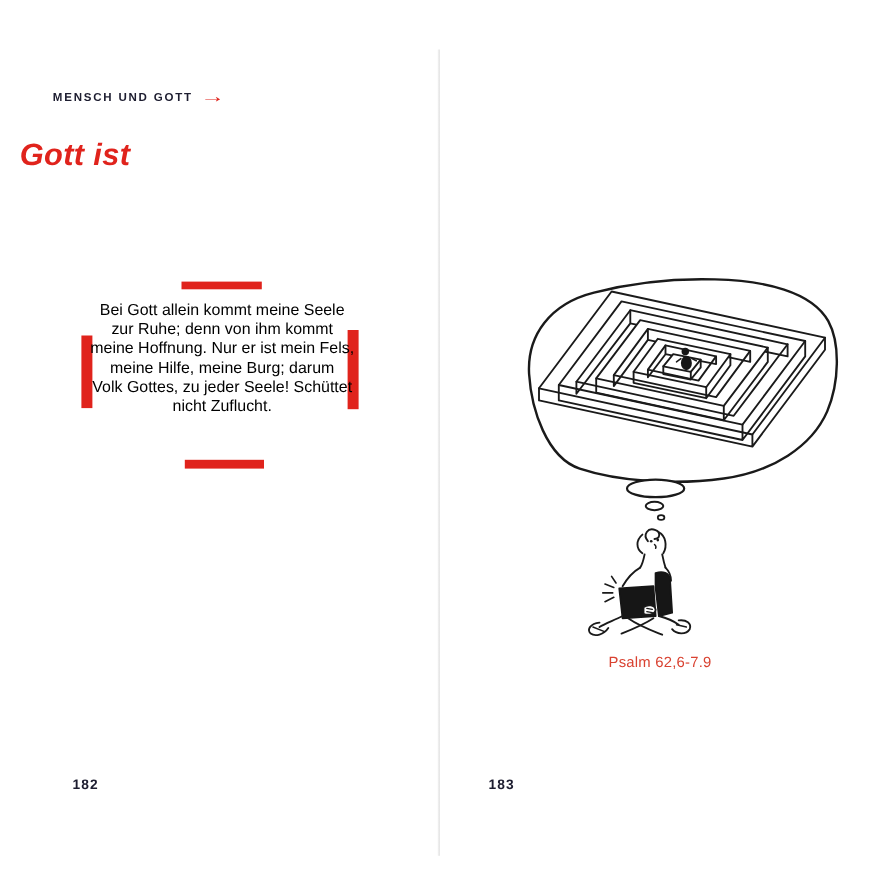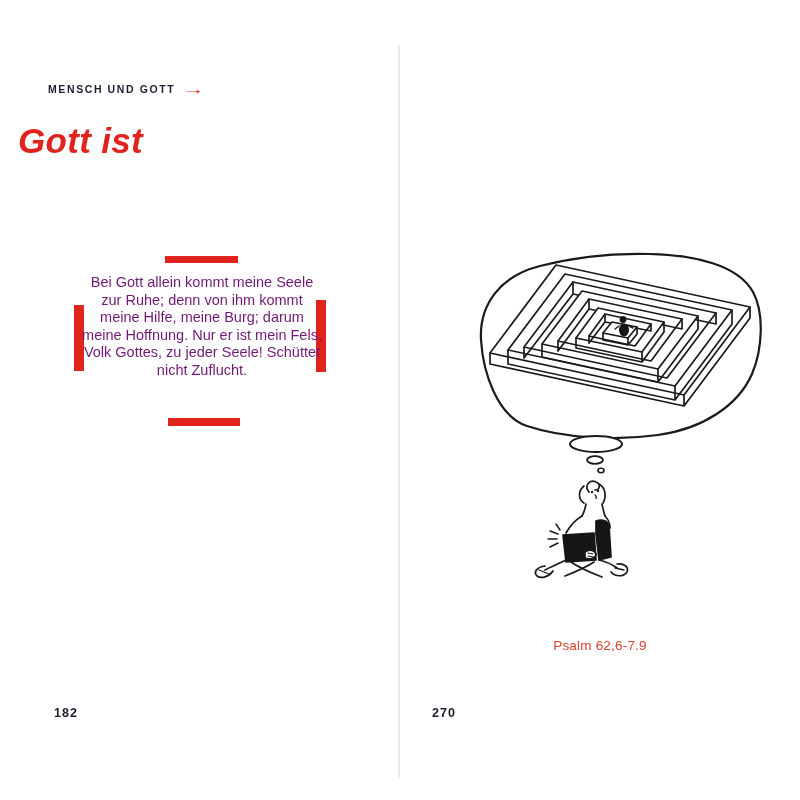--- a/index.html
+++ b/index.html
@@ -18,45 +18,45 @@
     position:absolute;left:48px;top:66px;
     font-size:10.5px;font-weight:bold;letter-spacing:1.6px;color:#1d1d30;
     display:flex;align-items:center;gap:7px;margin-top:17px;
   }
   .running-header .arrow{
     color:#e0231c;font-size:15px;font-weight:bold;line-height:10px;
     display:inline-block;transform:scaleX(1.5);transform-origin:left center;
   }
   .chapter-title{
     position:absolute;left:18px;top:124px;
-    font-size:35px;line-height:34px;font-weight:bold;font-style:italic;
+    font-size:28px;line-height:34px;font-weight:bold;font-style:italic;
     color:#e0231c;letter-spacing:0.3px;
   }
   .quote{
     position:absolute;left:82px;top:274px;width:240px;
     font-size:14.5px;line-height:17.6px;text-align:center;
-    color:#701a75;font-weight:500;
+    color:#000000;font-weight:500;
   }
   .quote span{display:block;}
   .bar{position:absolute;background:#e0231c;}
   .bar-top{left:165px;top:256px;width:73px;height:7px;}
   .bar-left{left:74px;top:305px;width:10px;height:66px;}
   .bar-right{left:316px;top:300px;width:10px;height:72px;}
   .bar-bottom{left:168px;top:418px;width:72px;height:8px;}
   .folio{
     position:absolute;top:706px;font-size:12.5px;font-weight:bold;
-    letter-spacing:1px;color:#1d1d30;
+    letter-spacing:1px;color:#1d1d30;margin-left:12px;
   }
   .folio-left{left:54px;}
   .folio-right{left:432px;}
   
   .illustration{position:absolute;left:460px;top:240px;}
   .caption{
     position:absolute;left:460px;top:594px;width:280px;text-align:center;
-    font-size:13.5px;color:#d94231;letter-spacing:0.2px;margin-top:44px;
+    font-size:13.5px;color:#d94231;letter-spacing:0.2px;
   }
 </style>
 </head>
 <body>
 
 <div class="spread">
 
   <div class="gutter"></div>
 
   <div class="running-header">
@@ -69,22 +69,22 @@
   </div>
 
   <div class="bar bar-top"></div>
   <div class="bar bar-left"></div>
   <div class="bar bar-right"></div>
   <div class="bar bar-bottom"></div>
 
   <div class="quote">
     <span>Bei Gott allein kommt meine Seele</span>
     <span>zur Ruhe; denn von ihm kommt</span>
+    <span>meine Hoffnung. Nur er ist mein Fels,</span>
     <span>meine Hilfe, meine Burg; darum</span>
-    <span>meine Hoffnung. Nur er ist mein Fels,</span>
     <span>Volk Gottes, zu jeder Seele! Schüttet</span>
     <span>nicht Zuflucht.</span>
   </div>
 
   <div class="folio folio-left">182</div>
 
   <svg class="illustration" width="310" height="360" viewBox="460 240 310 360" fill="none" stroke="#1a1a1a" stroke-width="1.7" stroke-linecap="round" stroke-linejoin="round">
 
     <path fill="#ffffff" stroke-width="2.2" d="M 481,340 C 479,305 500,276 540,266 C 575,257 615,253 650,254
          C 695,255 738,265 753,292 C 764,312 763,348 752,374
@@ -158,15 +158,15 @@
       <path d="M 545,566 C 537,567 533,572 537,576 C 541,579 549,577 553,571"></path>
       <path stroke-width="1.3" d="M 539,570 l 10,4"></path>
 
       <path d="M 617,564 C 624,563 629,567 627,572 C 624,577 615,577 611,572"></path>
       <path stroke-width="1.3" d="M 615,568 l 9,2"></path>
     </g>
   </svg>
 
   <div class="caption">Psalm 62,6-7.9</div>
 
-  <div class="folio folio-right">270</div>
+  <div class="folio folio-right">183</div>
 
 </div>
 
 </body></html>

